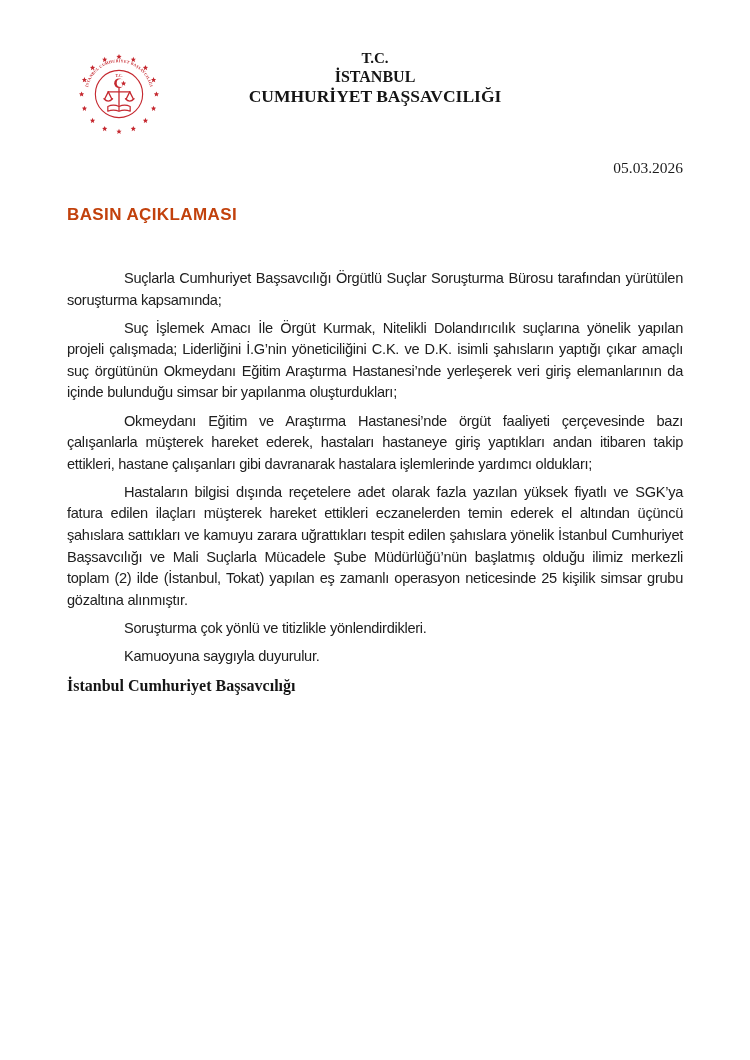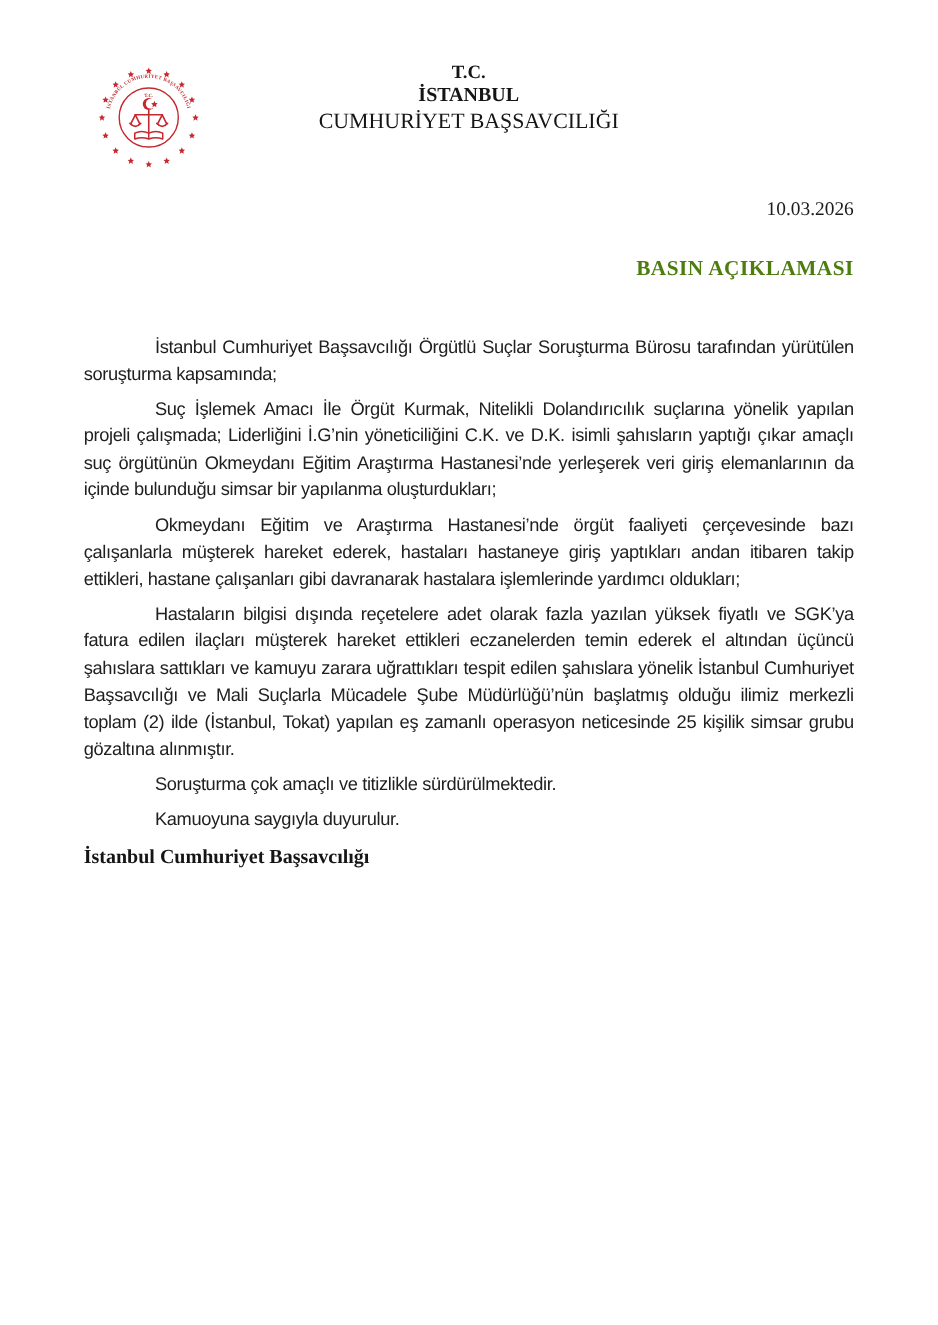--- a/index.html
+++ b/index.html
@@ -18,41 +18,41 @@
   }
   
   .letterhead {
     position:absolute; left:0; top:49px; width:100%;
     text-align:center;
     font-family:"Liberation Serif", serif;
     color:#151515;
   }
   .lh1 { font-size:15px;   font-weight:bold; line-height:18px; }
   .lh2 { font-size:16px;   font-weight:bold; line-height:19px; }
-  .lh3 { font-size:17.5px; font-weight:normal; line-height:21px; }
+  .lh3 { font-size:17.5px; font-weight:bold; line-height:21px; }
   .lh4 { font-size:15.5px; line-height:19px; }
 
   .content {
     position:absolute; left:67px; top:0; width:616px;
   }
   .date {
     margin-top:158px;
     text-align:right;
     font-family:"Liberation Serif", serif;
     font-size:15.5px; line-height:20px;
     color:#1c1c1c;
   }
   .doc-title {
     margin-top:27px;
-    text-align:right;
-    font-family:Liberation Serif, serif;
+    text-align:left;
+    font-family:Liberation Sans, sans-serif;
     font-weight:bold;
     font-size:17px;
     letter-spacing:0.4px;
-    color:#4d7c0f;
+    color:#c2410c;
   }
   .para {
     margin:0 0 6.5px 0;
     font-size:14.6px;
     line-height:21.6px;
     letter-spacing:-0.28px;
     text-align:justify;
     text-indent:57px;
     color:#202020;
   }
@@ -122,26 +122,26 @@
     </svg>
   </div>
 
   <div class="letterhead">
     <div class="lh1">T.C.</div>
     <div class="lh2">İSTANBUL</div>
     <div class="lh3">CUMHURİYET BAŞSAVCILIĞI</div>
   </div>
 
   <div class="content">
-    <div class="date">10.03.2026</div>
+    <div class="date">05.03.2026</div>
     <div class="doc-title">BASIN AÇIKLAMASI</div>
 
-    <p class="para first">İstanbul Cumhuriyet Başsavcılığı Örgütlü Suçlar Soruşturma Bürosu tarafından yürütülen soruşturma kapsamında;</p>
+    <p class="para first">Suçlarla Cumhuriyet Başsavcılığı Örgütlü Suçlar Soruşturma Bürosu tarafından yürütülen soruşturma kapsamında;</p>
     <p class="para">Suç İşlemek Amacı İle Örgüt Kurmak, Nitelikli Dolandırıcılık suçlarına yönelik yapılan projeli çalışmada; Liderliğini İ.G’nin yöneticiliğini C.K. ve D.K. isimli şahısların yaptığı çıkar amaçlı suç örgütünün Okmeydanı Eğitim Araştırma Hastanesi’nde yerleşerek veri giriş elemanlarının da içinde bulunduğu simsar bir yapılanma oluşturdukları;</p>
     <p class="para">Okmeydanı Eğitim ve Araştırma Hastanesi’nde örgüt faaliyeti çerçevesinde bazı çalışanlarla müşterek hareket ederek, hastaları hastaneye giriş yaptıkları andan itibaren takip ettikleri,  hastane çalışanları gibi davranarak hastalara işlemlerinde yardımcı oldukları;</p>
     <p class="para">Hastaların bilgisi dışında reçetelere adet olarak fazla yazılan yüksek fiyatlı ve SGK’ya fatura edilen ilaçları müşterek hareket ettikleri eczanelerden temin ederek el altından üçüncü şahıslara sattıkları ve kamuyu zarara uğrattıkları tespit edilen şahıslara yönelik İstanbul Cumhuriyet Başsavcılığı ve Mali Suçlarla Mücadele Şube Müdürlüğü’nün başlatmış olduğu ilimiz merkezli toplam (2) ilde (İstanbul, Tokat) yapılan eş zamanlı operasyon neticesinde 25 kişilik simsar grubu gözaltına alınmıştır.</p>
-    <p class="para">Soruşturma çok amaçlı ve titizlikle sürdürülmektedir.</p>
+    <p class="para">Soruşturma çok yönlü ve titizlikle yönlendirdikleri.</p>
     <p class="para">Kamuoyuna saygıyla duyurulur.</p>
 
     <div class="signature">İstanbul Cumhuriyet Başsavcılığı</div>
   </div>
 
 </div>
 
 </body></html>

